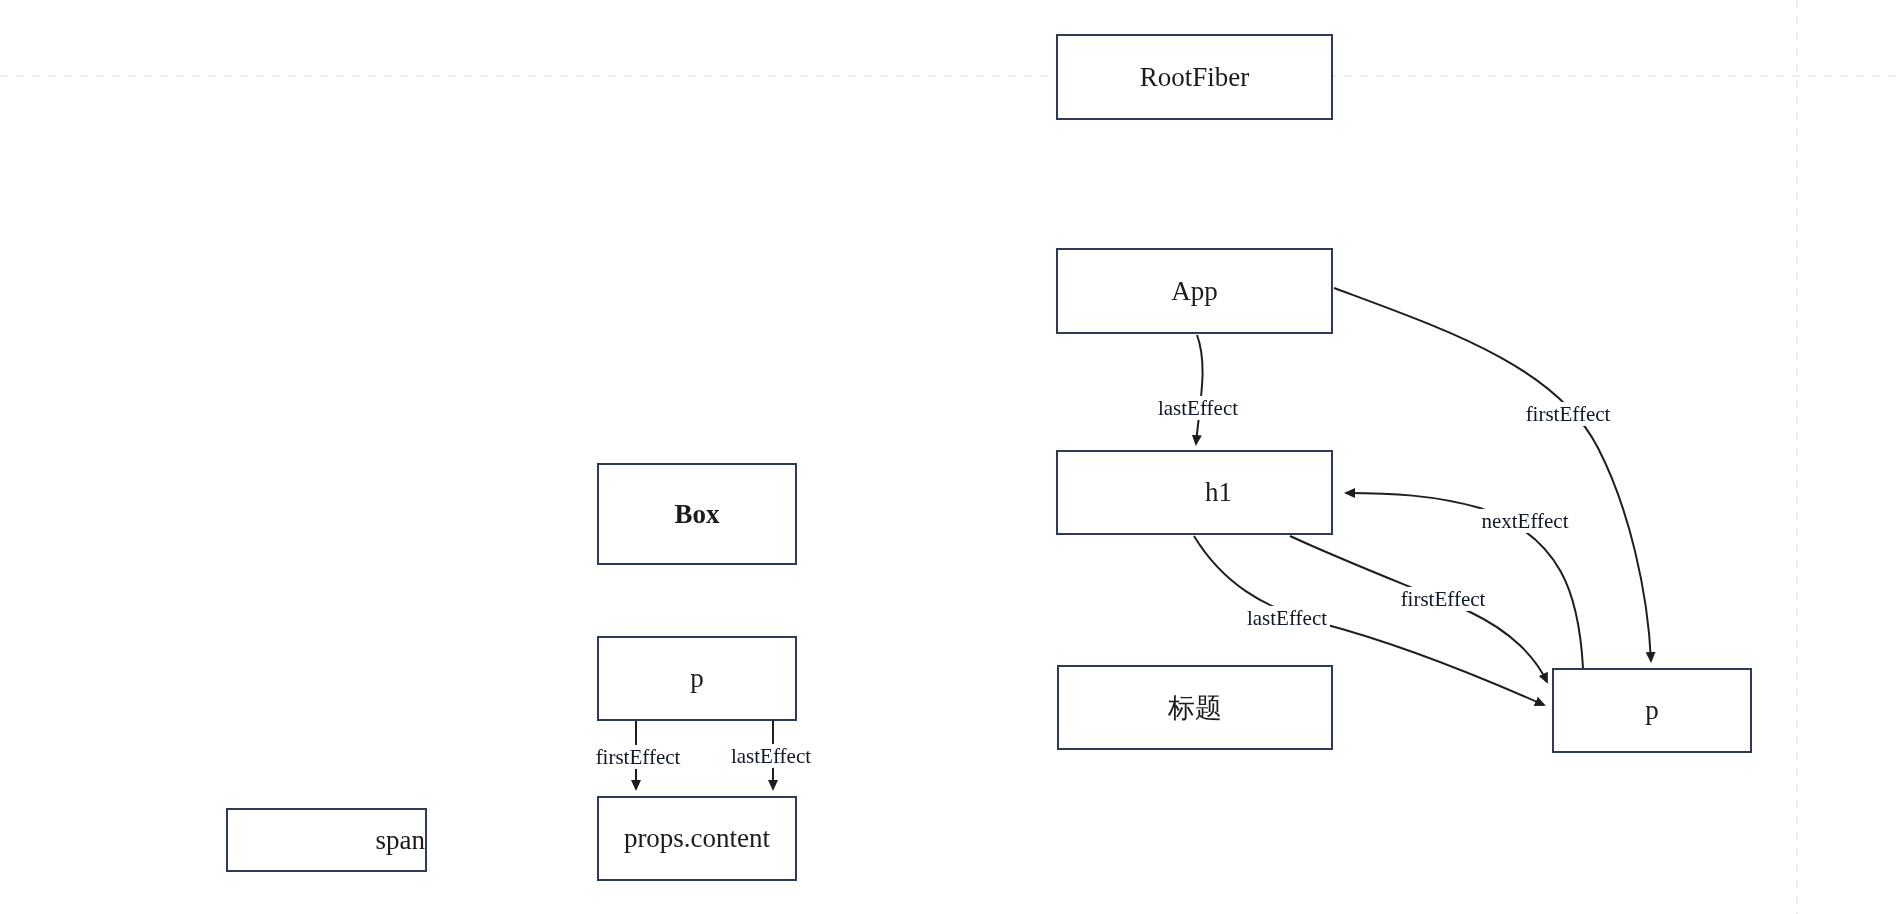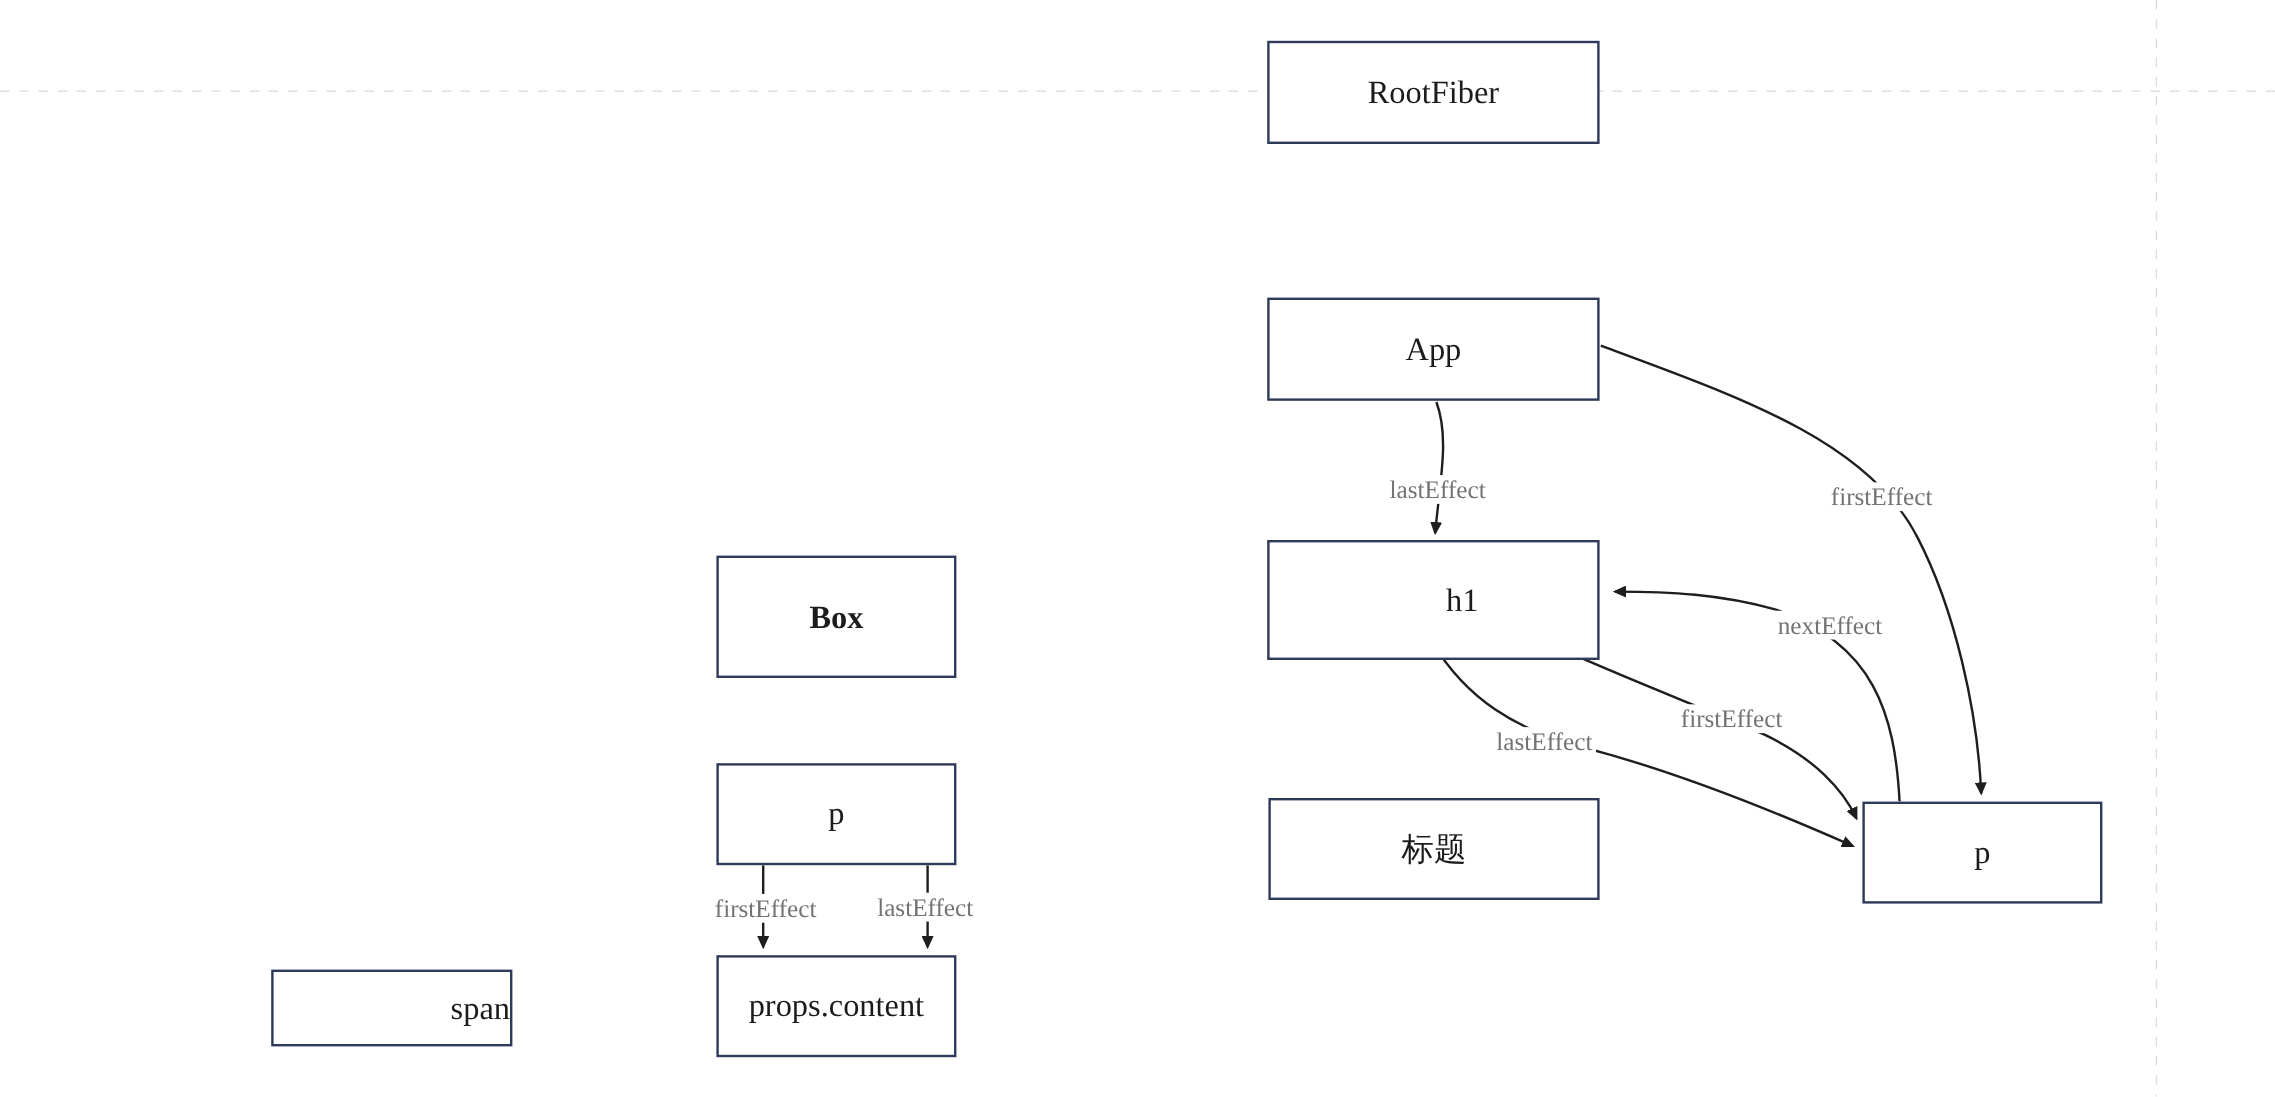--- a/index.html
+++ b/index.html
@@ -34,21 +34,21 @@
     color: #1b1b1b;
     white-space: nowrap;
   }
   .edge-label {
     position: absolute;
     transform: translate(-50%, -50%);
     background: #ffffff;
     padding: 0 3px;
     font-size: 21px;
     line-height: 1.15;
-    color: #737373;
+    color: #0f172a;
     white-space: nowrap;
   }
   .edge-path {
     fill: none;
     stroke: #1e1e1e;
     stroke-width: 2;
   }
   .page-line {
     stroke: #d9d9d9;
     stroke-width: 1;
@@ -84,21 +84,21 @@
     <div class="edge-label" style="left: 771px; top: 756px;">lastEffect</div>
     <div class="node" style="left: 1056px; top: 34px; width: 277px; height: 86px;">
       <span>RootFiber</span>
     </div>
     <div class="node" style="left: 1056px; top: 248px; width: 277px; height: 86px; text-align: center;">
       <span>App</span>
     </div>
     <div class="node" style="left: 597px; top: 463px; width: 200px; height: 102px; font-weight: bold;">
       <span>Box</span>
     </div>
-    <div class="node" style="left: 1056px; top: 450px; width: 277px; height: 100px; padding-left: 48px;">
+    <div class="node" style="left: 1056px; top: 450px; width: 277px; height: 85px; padding-left: 48px;">
       <span>h1</span>
     </div>
     <div class="node" style="left: 597px; top: 636px; width: 200px; height: 85px;">
       <span>p</span>
     </div>
     <div class="node" style="left: 1057px; top: 665px; width: 276px; height: 85px;">
       <span>标题</span>
     </div>
     <div class="node" style="left: 226px; top: 808px; width: 201px; height: 64px; justify-content: flex-end;">
       <span>span</span>

